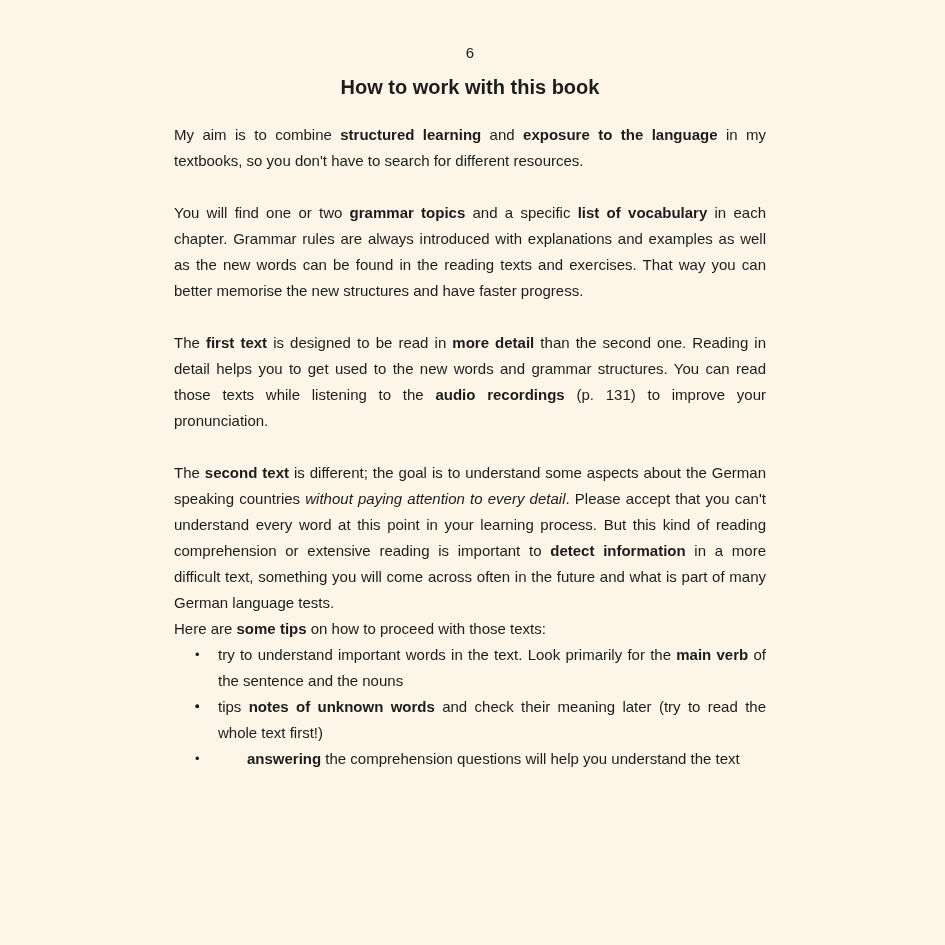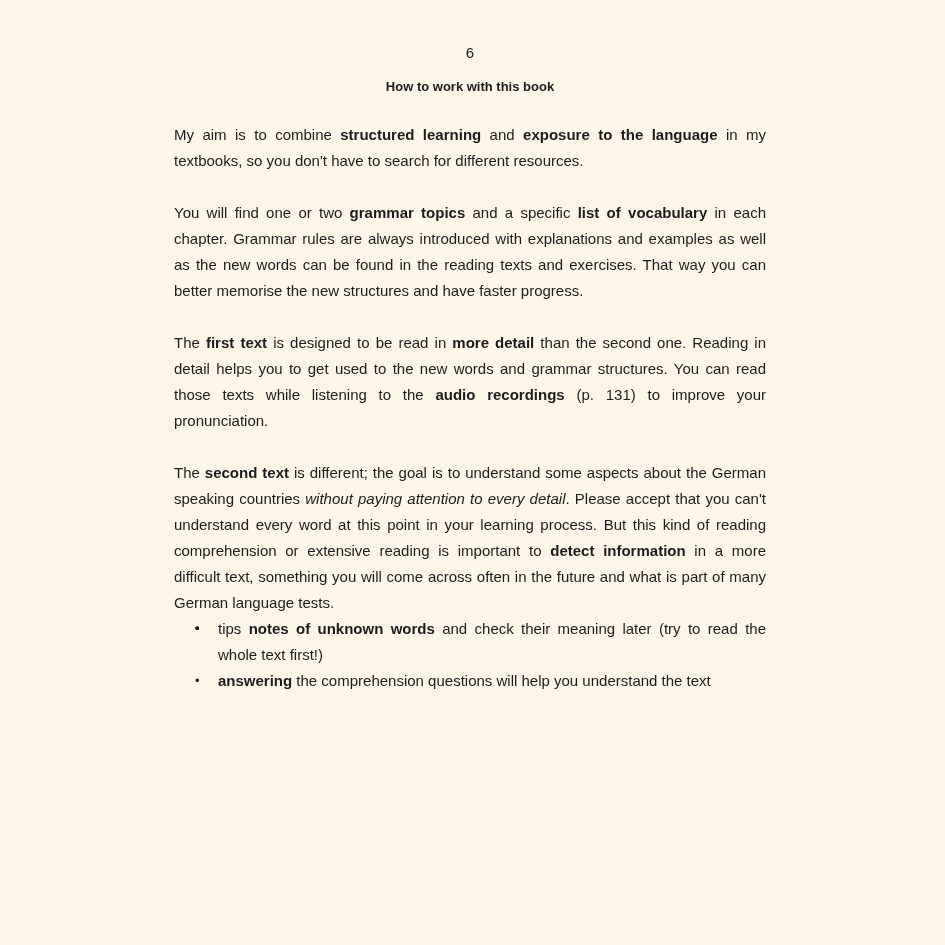--- a/index.html
+++ b/index.html
@@ -23,21 +23,21 @@
     margin-left: 174px;
     font-size: 15px;
     line-height: 26px;
   }
   .page-number {
     text-align: center;
     margin: 0 0 8px 0;
   }
   .page-title {
     text-align: center;
-    font-size: 13px;
+    font-size: 20px;
     font-weight: bold;
     margin: 0;
   }
   .para {
     text-align: justify;
     margin: 26px 0 0 0;
   }
   .para.first {
     margin-top: 22px;
   }
@@ -73,35 +73,37 @@
 
     <p class="para first"><span>My aim is to combine </span><span style="font-weight: bold;">structured learning</span><span> and </span><span style="font-weight: bold;">exposure to the language</span><span> in my textbooks, so you don't have to search for different resources.</span></p>
 
     <p class="para"><span>You will find one or two </span><span style="font-weight: bold;">grammar topics</span><span> and a specific </span><span style="font-weight: bold;">list of vocabulary</span><span> in each chapter. Grammar rules are always introduced with explanations and examples as well as the new words can be found in the reading texts and exercises. That way you can better memorise the new structures and have faster progress.</span></p>
 
 
     <p class="para"><span>The </span><span style="font-weight: bold;">first text</span><span> is designed to be read in </span><span style="font-weight: bold;">more detail</span><span> than the second one. Reading in detail helps you to get used to the new words and grammar structures. You can read those texts while listening to the </span><span style="font-weight: bold;">audio recordings</span><span> (p. 131) to improve your pronunciation.</span></p>
 
     <p class="para"><span>The </span><span style="font-weight: bold;">second text</span><span> is different; the goal is to understand some aspects about the German speaking countries </span><span style="font-style: italic;">without paying attention to every detail</span><span>. Please accept that you can't understand every word at this point in your learning process. But this kind of reading comprehension or extensive reading is important to </span><span style="font-weight: bold;">detect information</span><span> in a more difficult text, something you will come across often in the future and what is part of many German language tests.</span></p>
 
+    <p class="para flush"><span>Here are </span><span style="font-weight: bold;">some tips</span><span> on how to proceed with those texts:</span></p>
 
     <ul class="tips">
       <li>
         <span class="bullet">•</span>
+        <span class="li-text"><span>try to understand important words in the text. Look primarily for the </span><span style="font-weight: bold;">main verb</span><span> of the sentence and the nouns</span></span>
       </li>
       <li>
         <span class="bullet">•</span>
       </li>
       <li>
         <span class="bullet">•</span>
       </li>
       <li>
         <span class="bullet">•</span>
         <span class="li-text"><span>tips </span><span style="font-weight: bold;">notes of unknown words</span><span> and check their meaning later (try to read the whole text first!)</span></span>
       </li>
       <li>
         <span class="bullet">•</span>
-        <span class="li-text"><span style="font-weight: bold;">answering</span><span> the comprehension questions will help you understand the text</span></span>
+        <span class="li-text"><span style="font-weight: bold; margin-left: 29px;">answering</span><span> the comprehension questions will help you understand the text</span></span>
       </li>
     </ul>
 
   </div>
 </div>
 
 </body></html>

